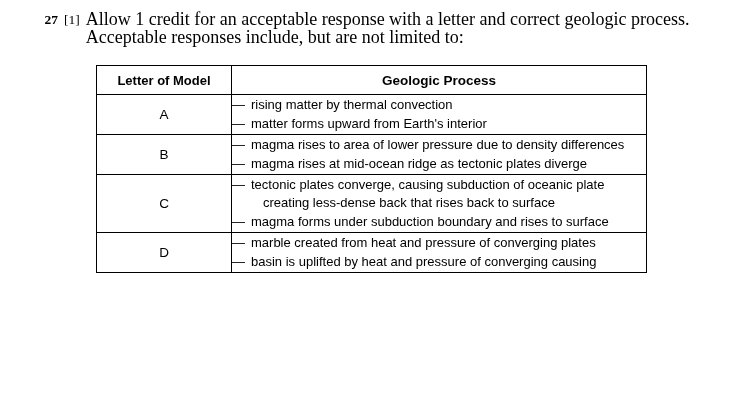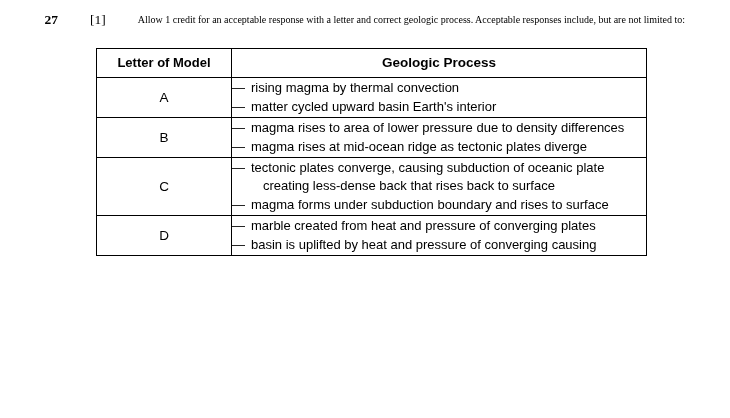--- a/index.html
+++ b/index.html
@@ -19,39 +19,38 @@
     width: 730px;
     height: 418px;
     box-sizing: border-box;
   }
 
   
   .intro {
     display: flex;
     align-items: flex-start;
     padding: 11px 40px 0 38px;
-    gap: 26px;
   }
   .q-num {
     font-weight: bold;
     font-size: 13.5px;
     line-height: 17px;
     width: 20px;
     flex: 0 0 auto;
     text-align: right;
     padding-right: 6px;
   }
   .q-credit {
     font-size: 13.5px;
     line-height: 17px;
     flex: 0 0 auto;
     padding-right: 6px;
   }
   .q-text {
-    font-size: 10px;
+    font-size: 18px;
     line-height: 17.5px;
     flex: 1 1 auto;
   }
 
   
   .table-wrap {
     margin: 19px 0 0 96px;
     width: 551px;
   }
   table.model-table {
@@ -146,25 +145,25 @@
           <th class="col-letter">Letter of Model</th>
           <th class="col-process">Geologic Process</th>
         </tr>
       </thead>
       <tbody>
         <tr>
           <td class="letter-cell">A</td>
           <td class="process-cell">
             <div class="proc-line">
               <span class="dash">—</span>
-              <span class="proc-text">rising magma by thermal convection</span>
-            </div>
-            <div class="proc-line">
-              <span class="dash">—</span>
-              <span class="proc-text">matter cycled upward basin Earth's interior</span>
+              <span class="proc-text">rising matter by thermal convection</span>
+            </div>
+            <div class="proc-line">
+              <span class="dash">—</span>
+              <span class="proc-text">matter forms upward from Earth's interior</span>
             </div>
           </td>
         </tr>
         <tr>
           <td class="letter-cell">B</td>
           <td class="process-cell">
             <div class="proc-line">
               <span class="dash">—</span>
               <span class="proc-text">magma rises to area of lower pressure due to density differences</span>
             </div>

